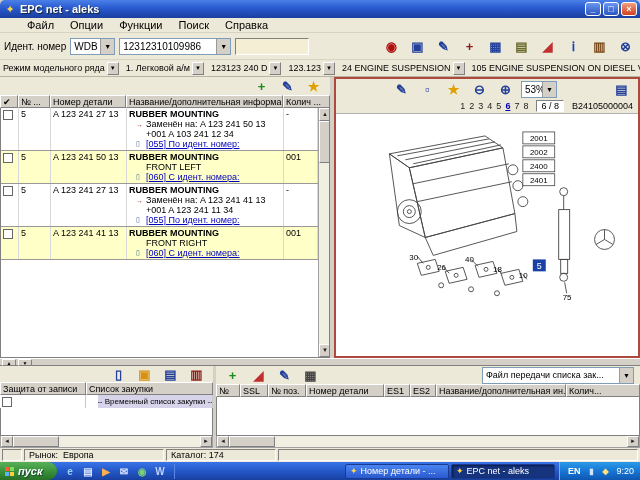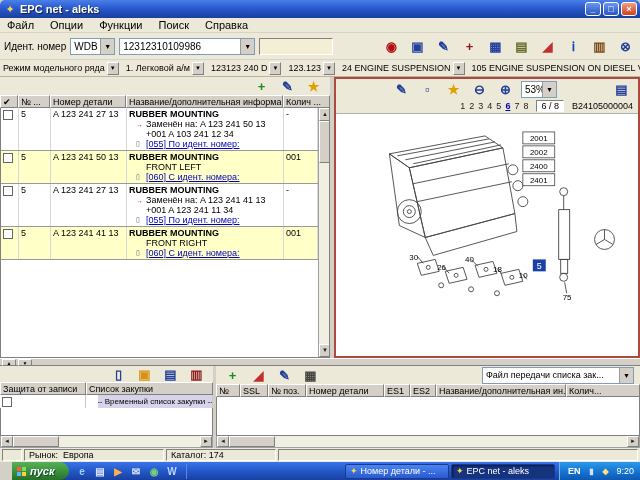--- a/index.html
+++ b/index.html
@@ -14,30 +14,30 @@
   .appicon { color:#ffd84a; font-size:11px; width:14px; text-align:center; }
   .apptitle { font-weight:bold; font-size:11px; text-shadow:1px 1px 1px #123; flex:1; }
   .winbtns { display:flex; gap:2px; }
   .wbtn { width:16px; height:14px; border-radius:3px; border:1px solid #fff;
     background:linear-gradient(180deg,#6a96f0,#2a56c0); color:#fff; font-size:9px; line-height:12px;
     text-align:center; font-weight:bold; }
   .wbtn.close { background:linear-gradient(180deg,#f0a080,#d04020); }
 
   
   .menubar { height:15px; flex:0 0 15px; background:#ece9d8; display:flex; align-items:center;
-    padding-left:0; gap:2px; border-bottom:1px solid #d8d4c4; }
+    padding-left:20px; gap:2px; border-bottom:1px solid #d8d4c4; }
   .menuitem { padding:0 7px; font-size:11px; }
   .toolbar1 { height:27px; flex:0 0 27px; background:#ece9d8; display:flex; align-items:center;
     padding:0 4px; gap:4px; border-bottom:1px solid #d8d4c4; }
   .lbl { font-size:10px; }
   .combo { background:#fff; border:1px solid #7f9db9; height:17px; display:inline-flex; align-items:center; overflow:hidden; }
   .combo .val { padding:0 3px; font-size:10px; flex:1; white-space:nowrap; overflow:hidden; }
   .combo .drop { width:14px; height:100%; flex:0 0 14px; background:#d4d0c8; border-left:1px solid #9a9a9a;
     font-size:7px; display:inline-flex; align-items:center; justify-content:center; }
-  .w45{width:45px;} .w128{width:136px;} .w52{width:36px;} .w152{width:152px;}
+  .w45{width:45px;} .w128{width:112px;} .w52{width:36px;} .w152{width:152px;}
   .notefield { width:74px; height:17px; background:#f4efd4; border:1px solid #808080;
     border-bottom-color:#fff; border-right-color:#fff; }
   .spacer { flex:1; }
   .iconstrip { display:inline-flex; align-items:center; gap:5px; }
   .tbtn { width:21px; height:19px; display:inline-flex; align-items:center; justify-content:center;
     font-size:13px; font-weight:bold; }
   .toolbar2 { height:17px; flex:0 0 17px; background:#ece9d8; display:flex; align-items:center;
     padding:0 3px; gap:7px; border-bottom:1px solid #b8b4a4; }
   .filter { display:inline-flex; align-items:center; gap:2px; white-space:nowrap; }
   .filter .flabel { font-size:9px; }
@@ -116,21 +116,21 @@
 
   
   .statusbar { height:14px; flex:0 0 14px; background:#ece9d8; display:flex; gap:2px; padding:1px 2px; }
   .scell { background:#ece9d8; border:1px solid #808080; border-bottom-color:#fff; border-right-color:#fff;
     font-size:9px; padding:0 4px; display:flex; align-items:center; white-space:pre; overflow:hidden; }
   .w20{width:20px;flex:0 0 20px;} .w140{width:140px;flex:0 0 140px;} .w110{width:110px;flex:0 0 110px;}
   .scell.flexc{flex:1;}
 
   
   .taskbar { height:18px; flex:0 0 18px; background:linear-gradient(180deg,#3a74e8 0%,#2458c8 50%,#1840a0 100%);
-    display:flex; align-items:center; color:#fff;margin-left:12px; }
+    display:flex; align-items:center; color:#fff; }
   .startbtn { height:18px; padding:0 14px 0 5px; display:flex; align-items:center; gap:4px;
     background:linear-gradient(180deg,#58b058 0%,#389038 55%,#287028 100%);
     border-radius:0 9px 9px 0; font-weight:bold; font-style:italic; font-size:11px; text-shadow:1px 1px 1px #143; }
   .flag { display:inline-grid; grid-template-columns:4px 4px; grid-template-rows:4px 4px; gap:1px; }
   .flag i { display:block; }
   .f1{background:#ff5a3c;} .f2{background:#7ae05a;} .f3{background:#5ab4ff;} .f4{background:#ffd23c;}
   .quicklaunch { display:flex; align-items:center; gap:3px; padding:0 6px; border-right:1px solid #5a86e8; }
   .quicklaunch .tbtn { width:15px; height:15px; font-size:10px; }
   .tbspacer { flex:1; }
   .tasks { display:flex; gap:2px; align-items:center; }

